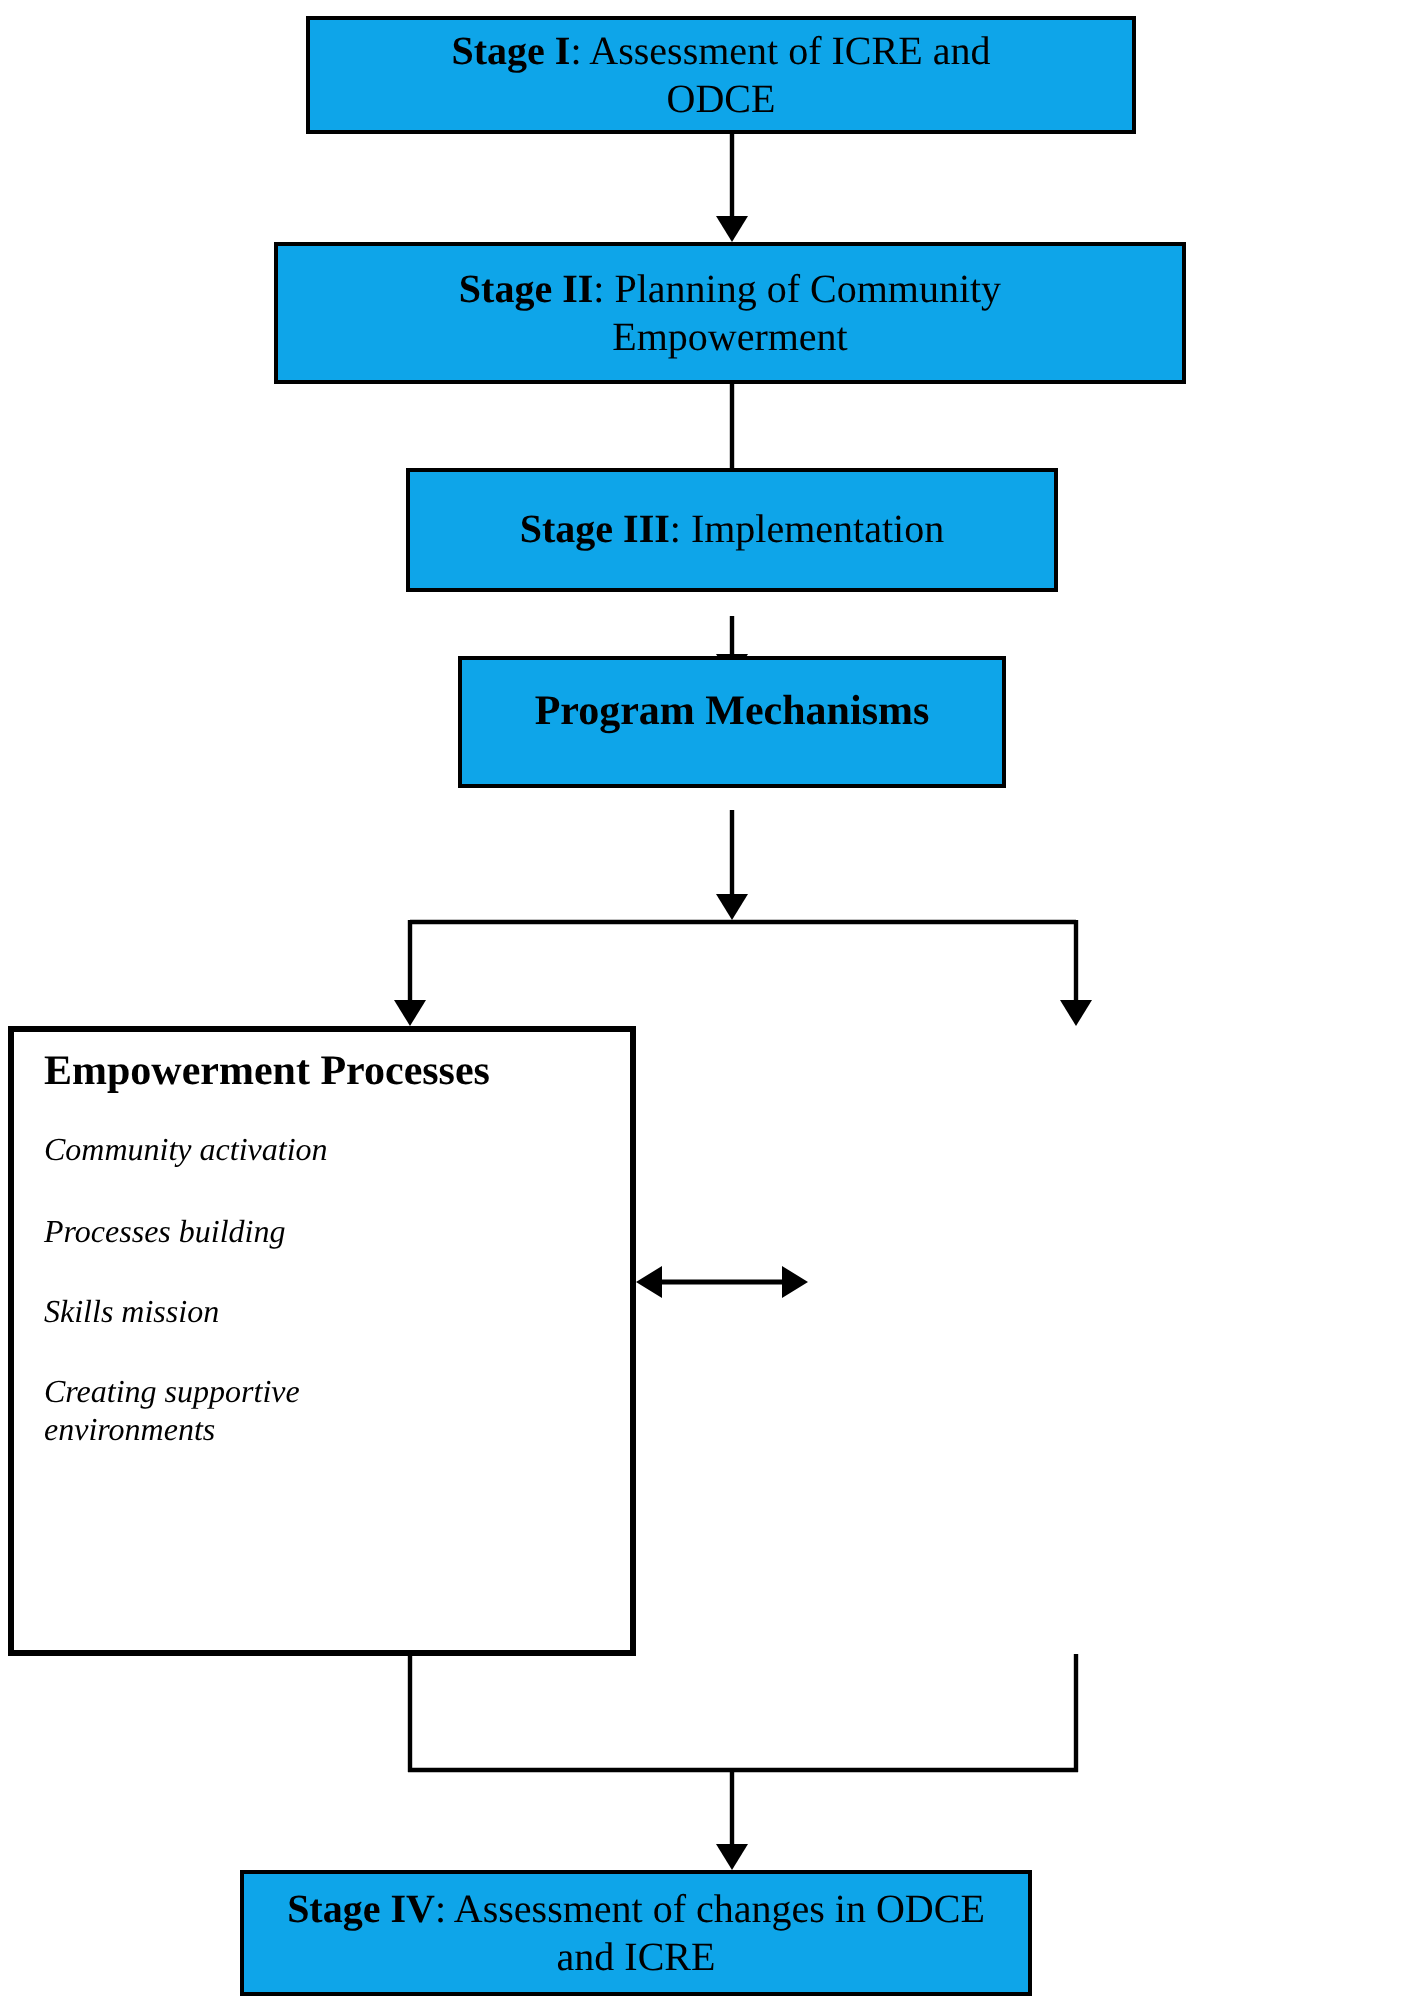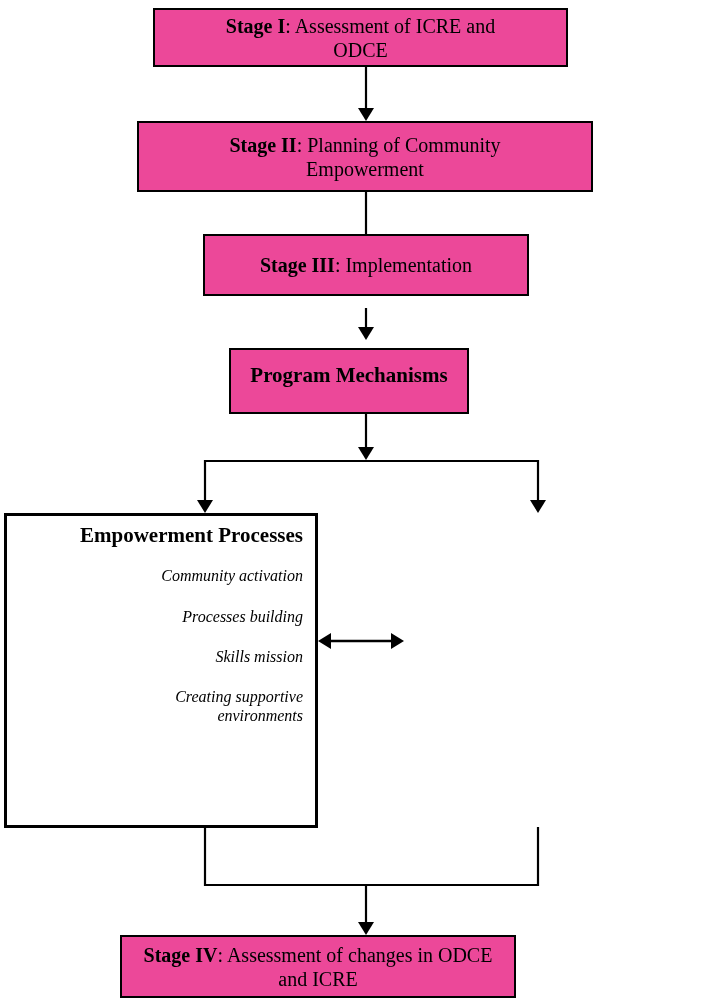--- a/index.html
+++ b/index.html
@@ -2,34 +2,34 @@
 <html><head>
 <meta charset="utf-8">
 <style>
   html,body{margin:0;padding:0;background:#ffffff;}
   .canvas{
     position:relative;width:706px;height:1000px;background:#ffffff;
     font-family:"Liberation Serif","DejaVu Serif",serif;color:#000;overflow:hidden;
   }
   svg.connectors{position:absolute;left:0;top:0;width:706px;height:1000px;z-index:1;}
   .box{
-    position:absolute;box-sizing:border-box;border:2px solid #000;background:#ec4899;
+    position:absolute;box-sizing:border-box;border:2px solid #000;background:#0ea5e9;
     display:flex;align-items:center;justify-content:center;text-align:center;z-index:2;
   }
   .stage-label{font-size:20px;line-height:1.2;}
   .stage-label .pre{font-weight:bold;}
   .stage-label .txt{white-space:pre-line;}
   #box-stage1{left:153px;top:8px;width:415px;height:59px;}
   #box-stage2{left:137px;top:121px;width:456px;height:71px;}
   #box-stage3{left:203px;top:234px;width:326px;height:62px;}
-  #box-pm{left:229px;top:348px;width:240px;height:66px;padding-bottom:12px;}
+  #box-pm{left:229px;top:328px;width:274px;height:66px;padding-bottom:12px;}
   #box-pm .pm-label{font-weight:bold;font-size:21px;}
   .proc-box{
     position:absolute;box-sizing:border-box;border:3px solid #000;background:#fff;
-    padding:7px 12px 0 15px;text-align:right;z-index:2;
+    padding:7px 12px 0 15px;text-align:left;z-index:2;
   }
   #box-left{left:4px;top:513px;width:314px;height:315px;}
   #box-right{left:404px;top:513px;width:298px;height:315px;padding-left:18px;}
   .proc-title{font-weight:bold;font-size:21px;line-height:1.15;margin:0 0 20px 0;}
   .proc-item{font-style:italic;font-size:16px;line-height:1.15;margin:0 0 22px 0;white-space:pre-line;}
   #box-stage4{left:120px;top:935px;width:396px;height:63px;}
 </style>
 </head>
 <body>
 

